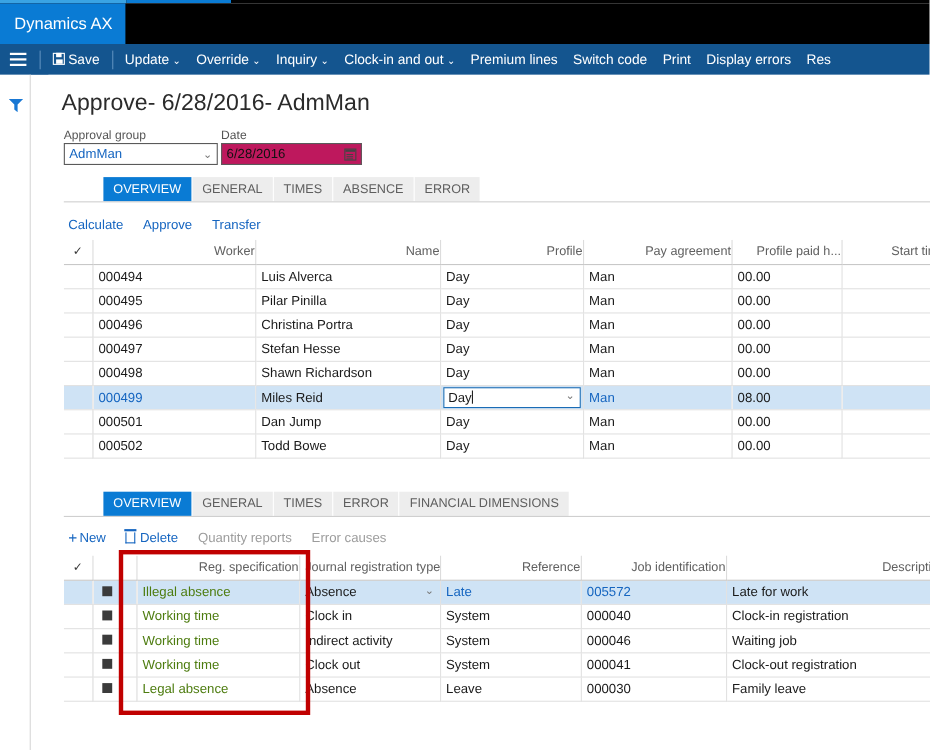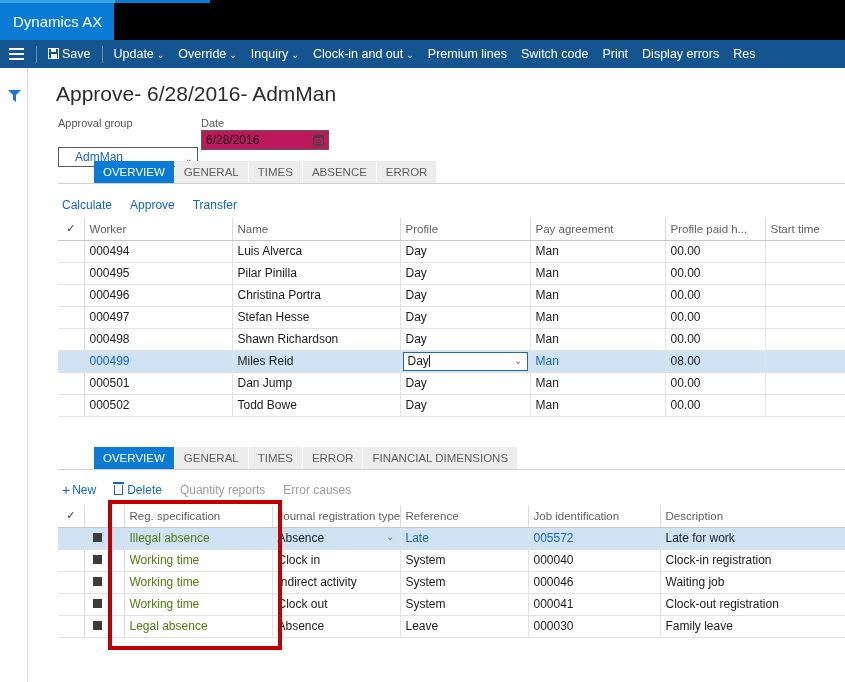--- a/index.html
+++ b/index.html
@@ -72,23 +72,22 @@
   .page-title {
     position:absolute; left:12px; top:14px;
     font-size:21px; color:#2b2b2b; font-weight:400; white-space:nowrap;
   }
 
   .field-label {
     position:absolute; font-size:11px; color:#555; white-space:nowrap;
   }
   .combo {
     position:absolute; height:20px; border:1px solid #5a5a5a; background:#fff;
-    font-size:12px; color:#1565c0; padding-left:16px; line-height:18px;
+    font-size:12px; color:#1565c0; padding-left:4px; line-height:18px;
     white-space:nowrap;
-    margin-top:17px;
   }
   .combo .chev {
     position:absolute; right:4px; top:2px; font-size:10px; color:#777;
   }
   .datefield {
     position:absolute; height:20px; border:1px solid #5a5a5a; background:#be185d;
     font-size:12px; color:#111; padding-left:4px; line-height:18px;
     white-space:nowrap;
   }
   .cal-ico {
@@ -117,21 +116,21 @@
   .actionbar { position:absolute; white-space:nowrap; }
   .actionbar .alink {
     display:inline-block; font-size:12px; color:#1565c0; margin-right:18px; cursor:pointer;
   }
   .actionbar .alink.disabled { color:#9c9c9c; cursor:default; }
 
   
   .grid { position:absolute; overflow:hidden; }
   .grid table { border-collapse:collapse; table-layout:fixed; }
   .grid th {
-    font-size:11.5px; font-weight:400; color:#606060; text-align:left;
+    font-size:11.5px; font-weight:400; color:#606060; text-align:right;
     padding:0 0 0 5px; height:22px;
     border-bottom:1px solid #c8c8c8; border-right:1px solid #dcdcdc;
     background:#fff; white-space:nowrap; overflow:hidden;
   }
   .grid td {
     font-size:12px; color:#1a1a1a; padding:0 0 0 5px; height:22px;
     border-bottom:1px solid #e2e2e2; border-right:1px solid #e2e2e2;
     background:#fff; white-space:nowrap; overflow:hidden;
   }
   .grid tr.sel td { background:#cfe3f5; }

